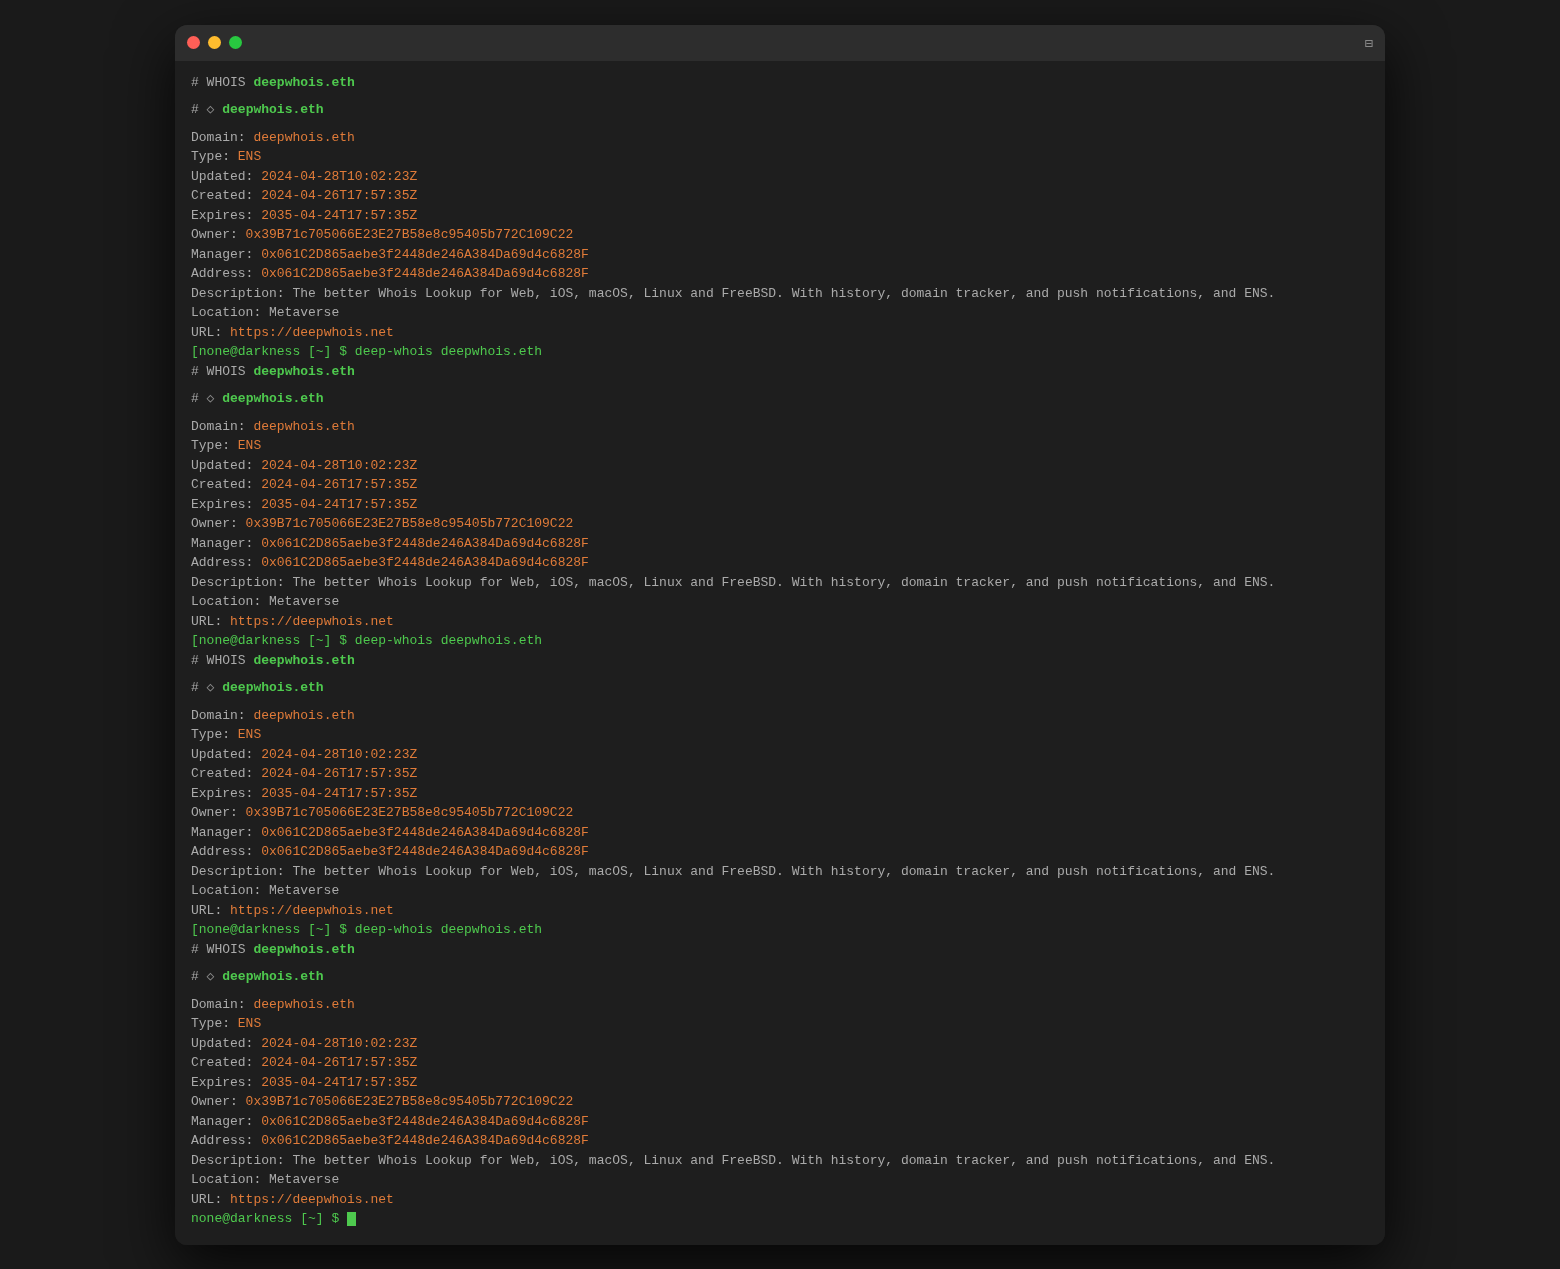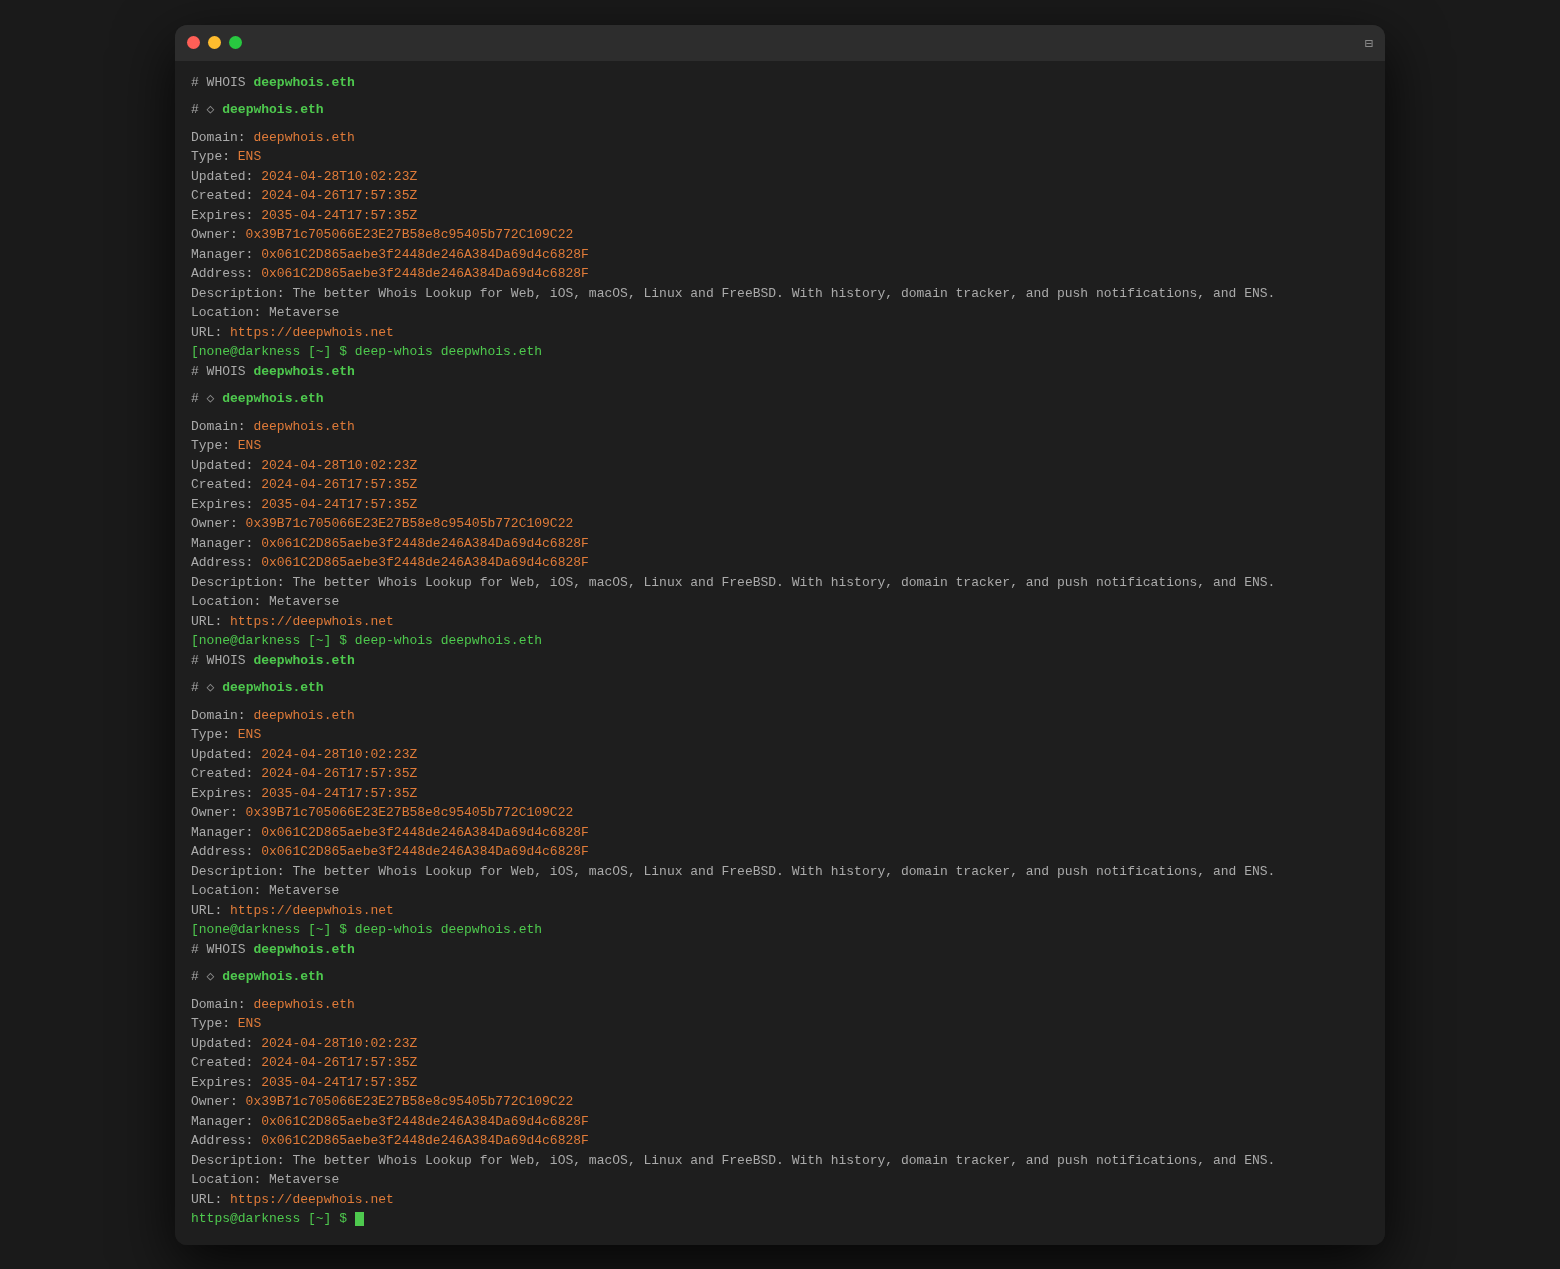--- a/index.html
+++ b/index.html
@@ -149,15 +149,15 @@
       <div class="line" style="min-height: 19.5px;"><span style="color:#aaaaaa">Type: </span><span class="value-orange">ENS</span></div>
       <div class="line" style="min-height: 19.5px;"><span style="color:#aaaaaa">Updated: </span><span class="value-orange">2024-04-28T10:02:23Z</span></div>
       <div class="line" style="min-height: 19.5px;"><span style="color:#aaaaaa">Created: </span><span class="value-orange">2024-04-26T17:57:35Z</span></div>
       <div class="line" style="min-height: 19.5px;"><span style="color:#aaaaaa">Expires: </span><span class="value-orange">2035-04-24T17:57:35Z</span></div>
       <div class="line" style="min-height: 19.5px;"><span style="color:#aaaaaa">Owner: </span><span class="value-orange">0x39B71c705066E23E27B58e8c95405b772C109C22</span></div>
       <div class="line" style="min-height: 19.5px;"><span style="color:#aaaaaa">Manager: </span><span class="value-orange">0x061C2D865aebe3f2448de246A384Da69d4c6828F</span></div>
       <div class="line" style="min-height: 19.5px;"><span style="color:#aaaaaa">Address: </span><span class="value-orange">0x061C2D865aebe3f2448de246A384Da69d4c6828F</span></div>
       <div class="line" style="min-height: 19.5px;"><span style="color:#aaaaaa">Description: </span><span class="c-gray">The better Whois Lookup for Web, iOS, macOS, Linux and FreeBSD. With history, domain tracker, and push notifications, and ENS.</span></div>
       <div class="line" style="min-height: 19.5px;"><span style="color:#aaaaaa">Location: </span><span class="c-gray">Metaverse</span></div>
       <div class="line" style="min-height: 19.5px;"><span style="color:#aaaaaa">URL: </span><span class="value-orange">https://deepwhois.net</span></div>
-      <div class="line" style="min-height: 19.5px;"><span style="color:#4ec94e">https@darkness [~] $ </span><span style="display:inline-block;width:9px;height:14px;background:#4ec94e;vertical-align:middle"></span></div>
+      <div class="line" style="min-height: 19.5px;"><span style="color:#4ec94e">none@darkness [~] $ </span><span style="display:inline-block;width:9px;height:14px;background:#4ec94e;vertical-align:middle"></span></div>
     </div>
 </div>
 
 </body></html>

